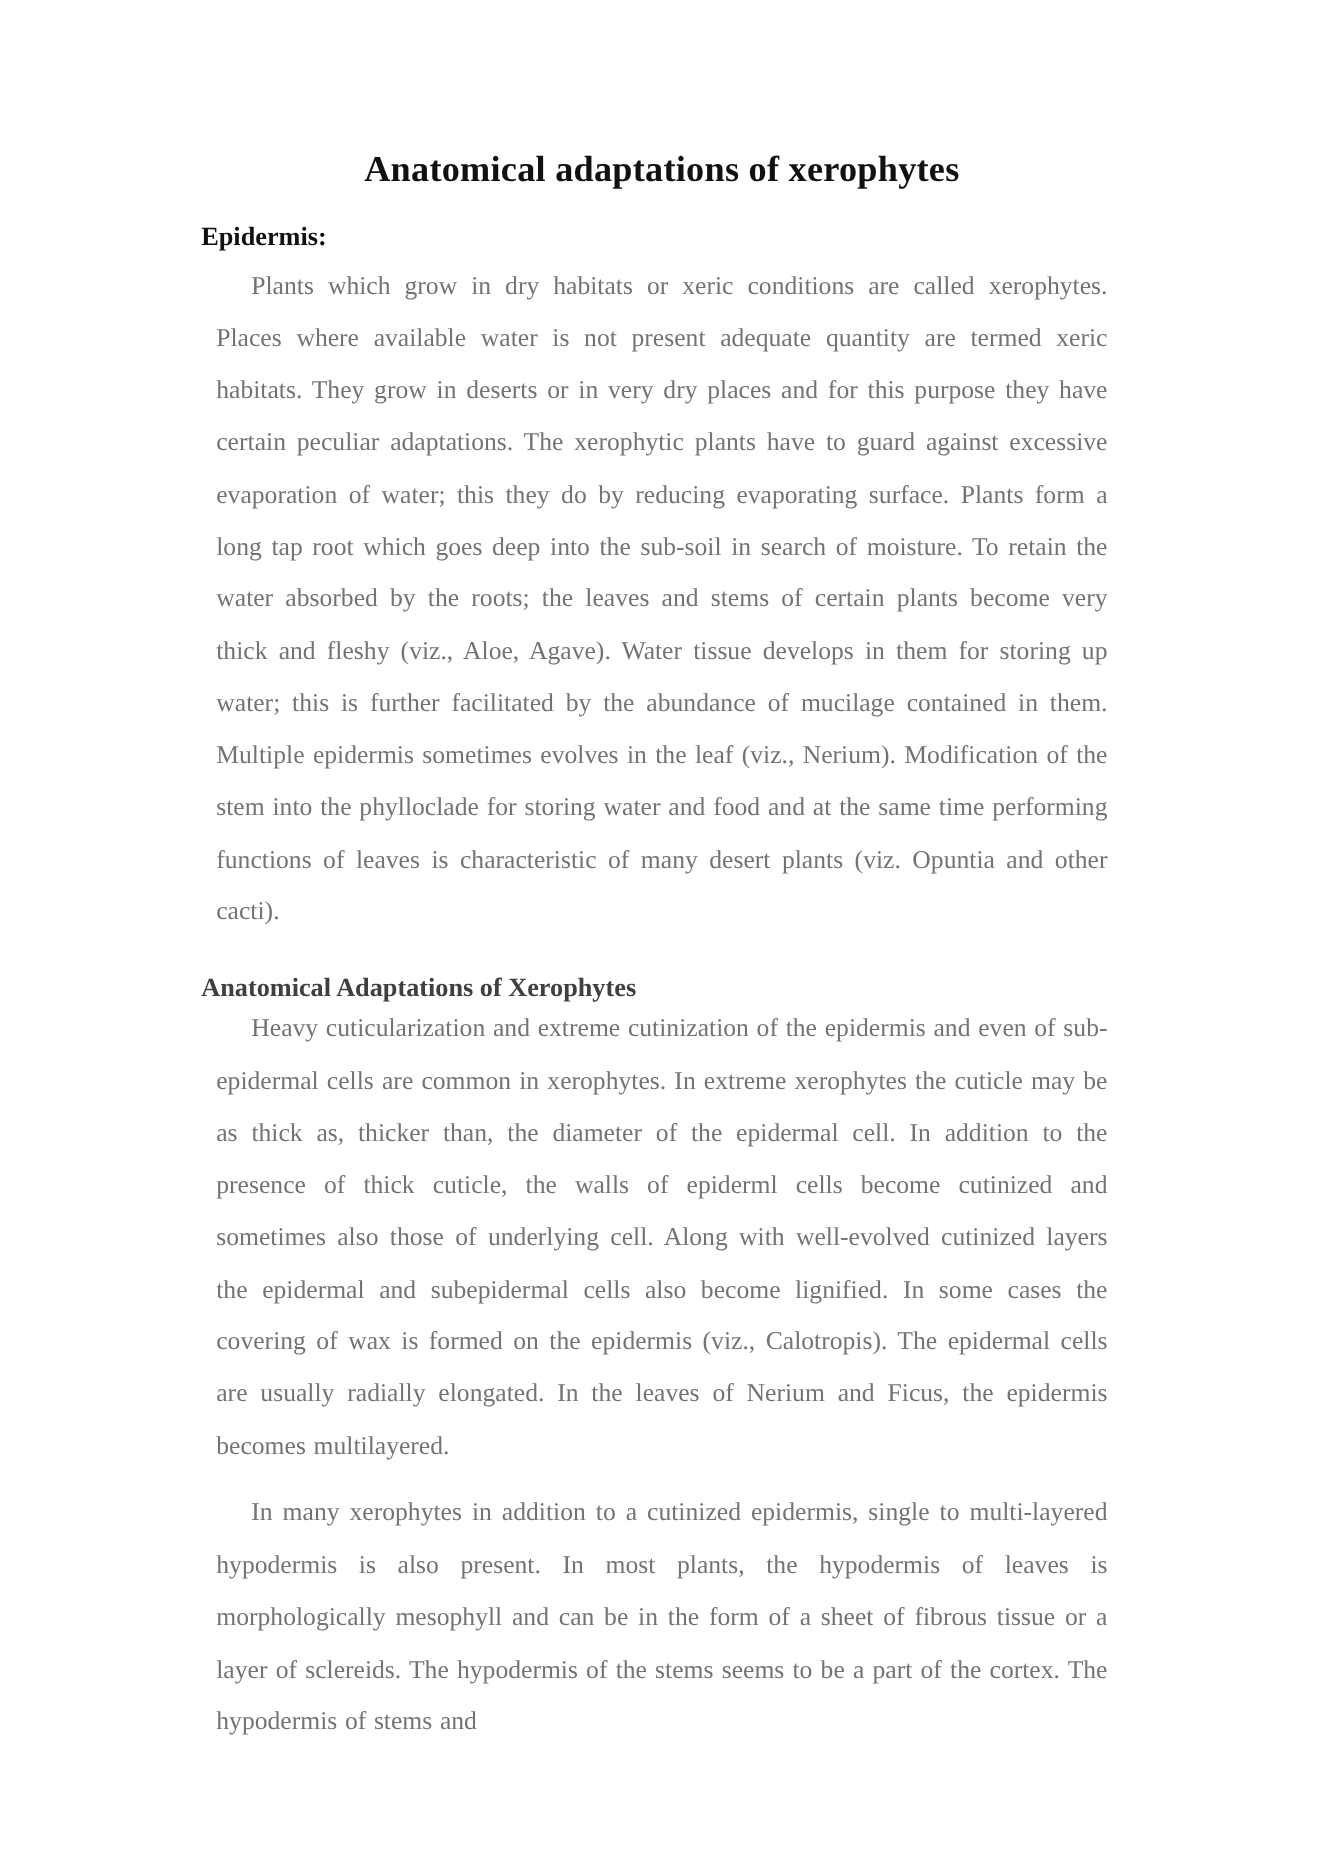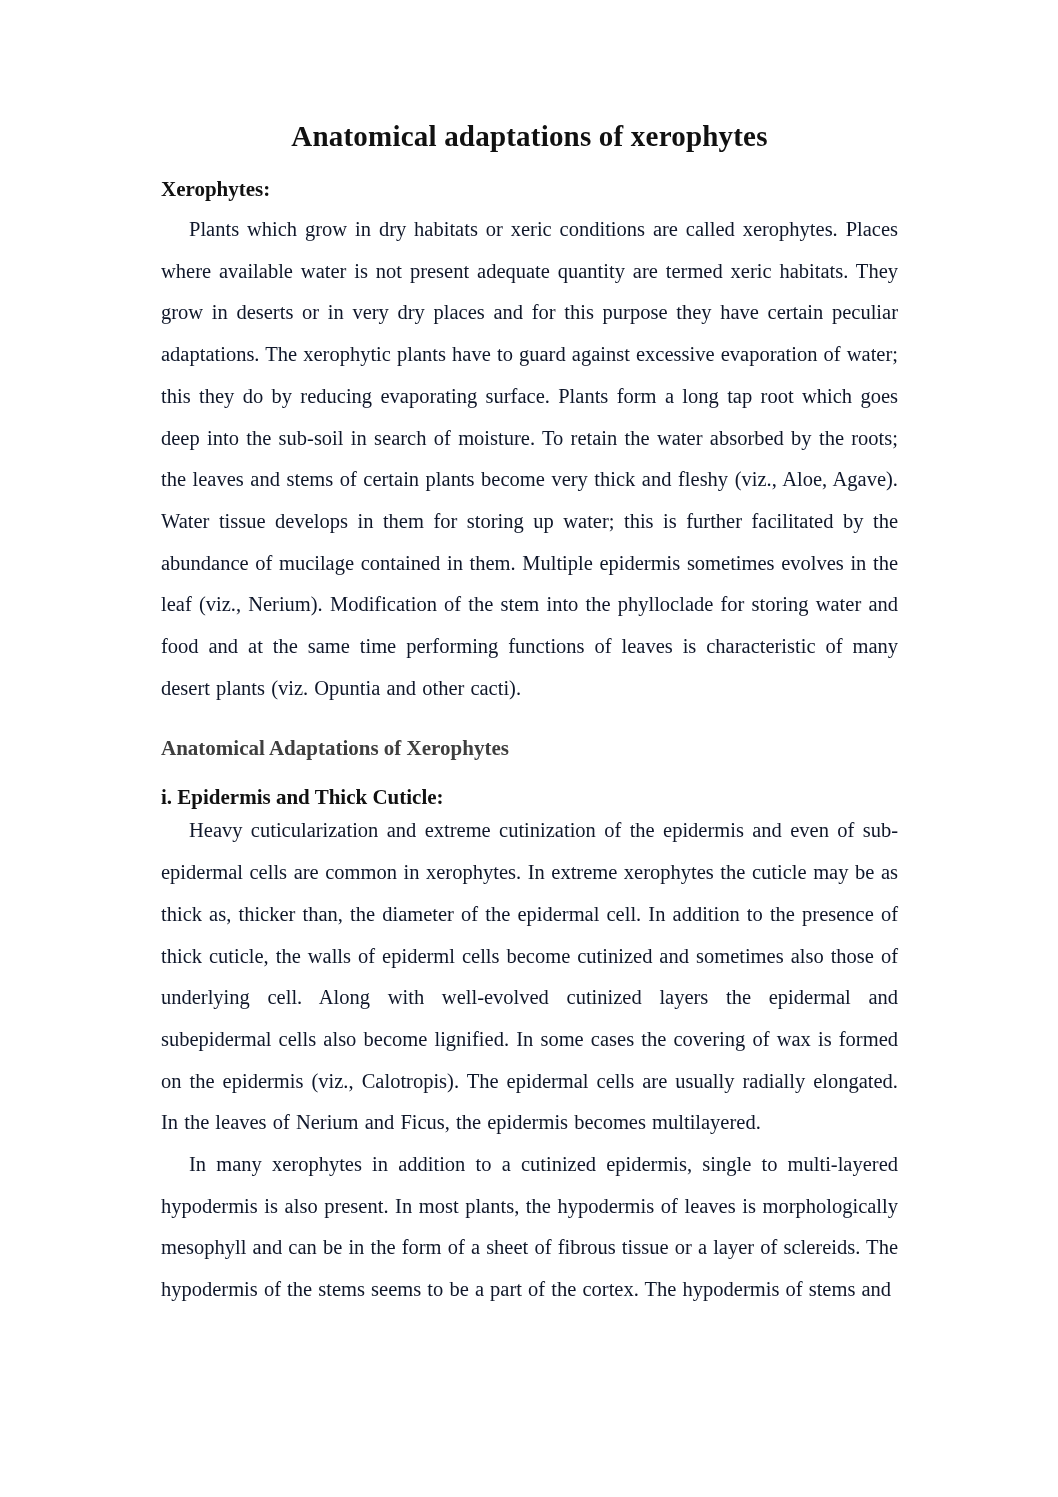--- a/index.html
+++ b/index.html
@@ -43,50 +43,49 @@
     color: #3f3f3f;
   }
   .h-sub {
     margin: 24px 0 0 0;
     font-size: 21px;
     line-height: 25px;
     font-weight: bold;
     color: #111111;
   }
   p.body-para {
-    margin: 0;
+    margin: 12px;
     font-size: 20.5px;
     line-height: 41.7px;
     text-align: justify;
     text-indent: 28px;
-    color: #0f172a;
+    color: #737373;
     word-spacing: 1px;
   }
   p.first-para {
     margin-top: 7px;
   }
   p.after-sub {
     margin-top: 0;
   }
   p.follow-para {
     margin-top: 0;
   }
 </style>
 </head>
 <body>
 
 <div class="page">
 
   <h1 class="doc-title">Anatomical adaptations of xerophytes</h1>
 
-  <h2 class="h-black">Xerophytes:</h2>
+  <h2 class="h-black">Epidermis:</h2>
 
   <p class="body-para first-para">Plants which grow in dry habitats or xeric conditions are called xerophytes. Places where available water is not present adequate quantity are termed xeric habitats. They grow in deserts or in very dry places and for this purpose they have certain peculiar adaptations. The xerophytic plants have to guard against excessive evaporation of water; this they do by reducing evaporating surface. Plants form a long tap root which goes deep into the sub-soil in search of moisture. To retain the water absorbed by the roots; the leaves and stems of certain plants become very thick and fleshy (viz., Aloe, Agave). Water tissue develops in them for storing up water; this is further facilitated by the abundance of mucilage contained in them. Multiple epidermis sometimes evolves in the leaf (viz., Nerium). Modification of the stem into the phylloclade for storing water and food and at the same time performing functions of leaves is characteristic of many desert plants (viz. Opuntia and other cacti).</p>
 
   <h2 class="h-gray">Anatomical Adaptations of Xerophytes</h2>
 
-  <h3 class="h-sub">i. Epidermis and Thick Cuticle:</h3>
 
   <p class="body-para after-sub">Heavy cuticularization and extreme cutinization of the epidermis and even of sub-epidermal cells are common in xerophytes. In extreme xerophytes the cuticle may be as thick as, thicker than, the diameter of the epidermal cell. In addition to the presence of thick cuticle, the walls of epiderml cells become cutinized and sometimes also those of underlying cell. Along with well-evolved cutinized layers the epidermal and subepidermal cells also become lignified. In some cases the covering of wax is formed on the epidermis (viz., Calotropis). The epidermal cells are usually radially elongated. In the leaves of Nerium and Ficus, the epidermis becomes multilayered.</p>
 
   <p class="body-para follow-para">In many xerophytes in addition to a cutinized epidermis, single to multi-layered hypodermis is also present. In most plants, the hypodermis of leaves is morphologically mesophyll and can be in the form of a sheet of fibrous tissue or a layer of sclereids. The hypodermis of the stems seems to be a part of the cortex. The hypodermis of stems and</p>
 
 </div>
 
 </body></html>

